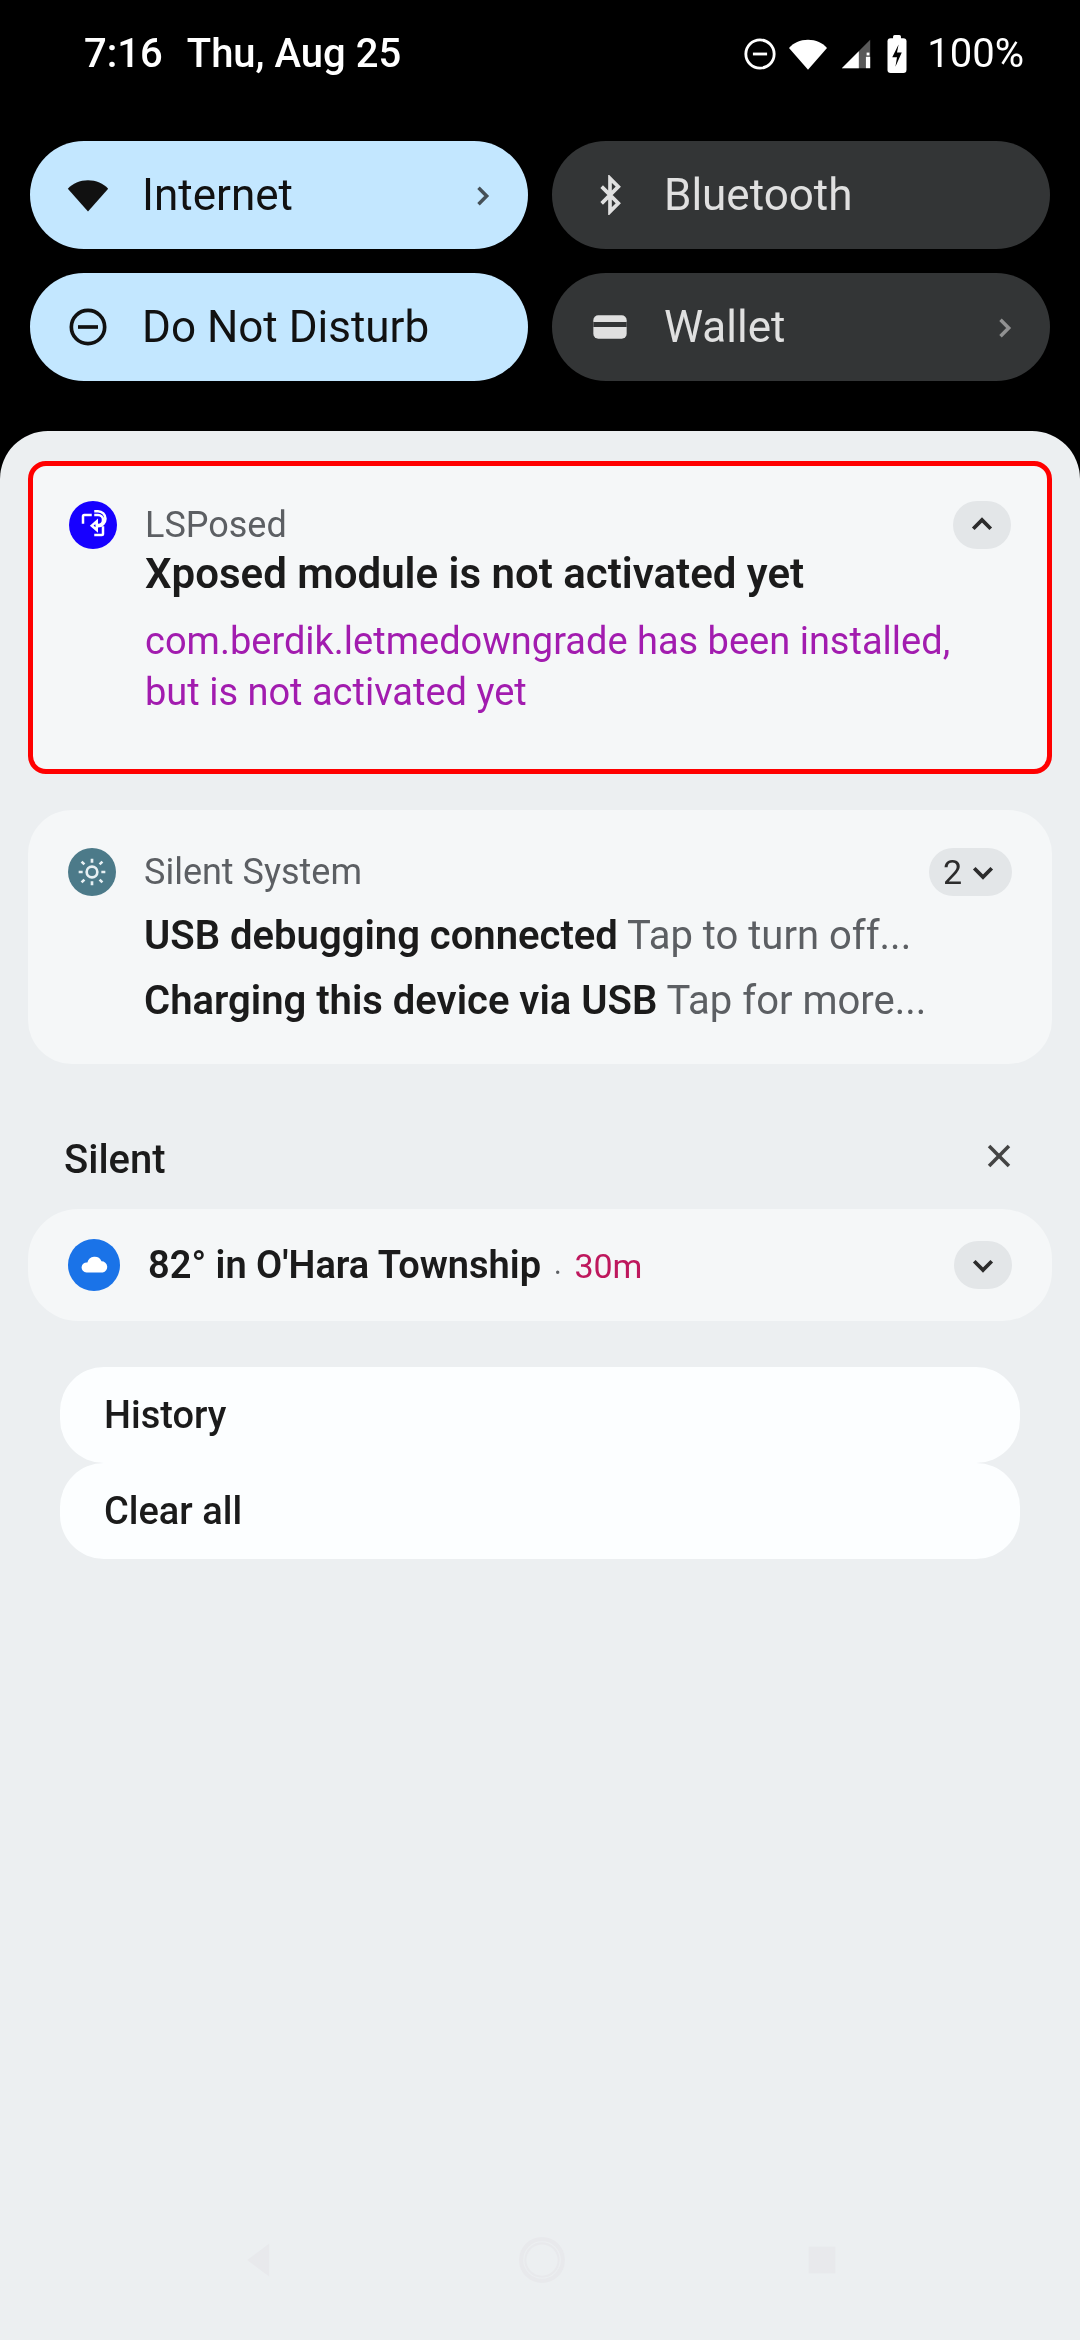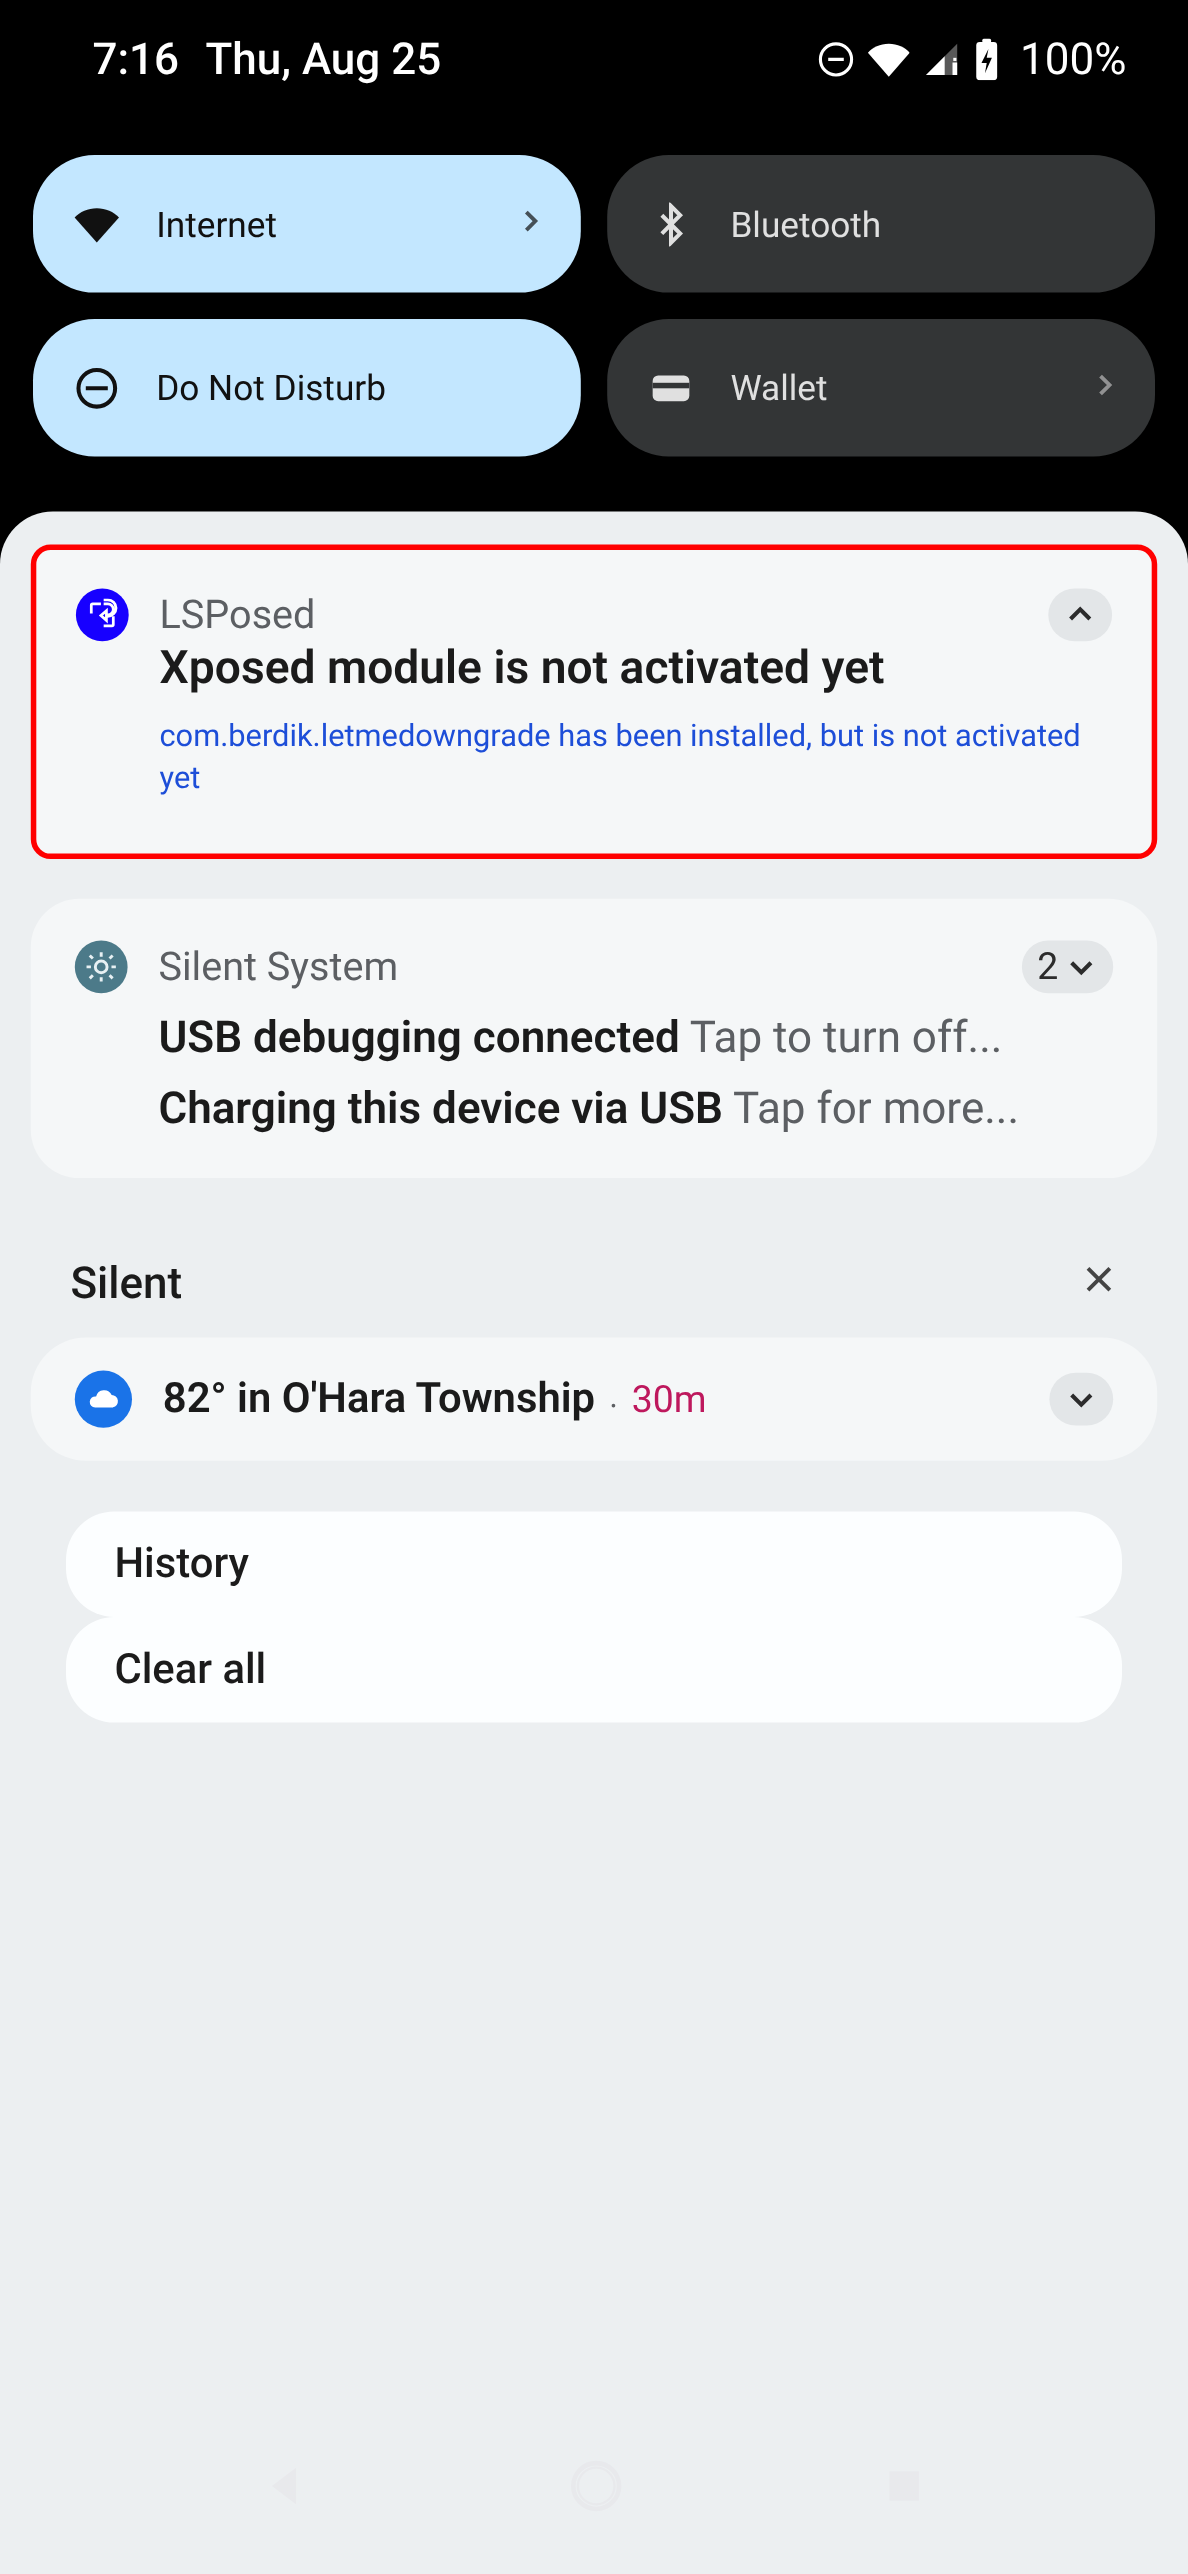--- a/index.html
+++ b/index.html
@@ -28,27 +28,27 @@
   .sicon { display: inline-flex; }
 
   
   .qs-grid {
     display: grid;
     grid-template-columns: 1fr 1fr;
     gap: 24px;
     padding: 36px 30px 50px 30px;
   }
   .qs-tile {
-    height: 125px;
+    height: 108px;
     border-radius: 56px;
     display: flex;
     align-items: center;
     padding: 0 32px 0 36px;
     gap: 32px;
-    font-size: 32px;
+    font-size: 44px;
     font-weight: 400;
     position: relative;
   }
   .qs-tile.active { background: #c3e7ff; color: #111; }
   .qs-tile.inactive { background: #333536; color: #e0e0e0; }
   .qs-tile .chev { margin-left: auto; opacity: .7; }
   .qs-icon { display: inline-flex; width: 44px; justify-content: center; }
 
   
   .panel {
@@ -94,21 +94,21 @@
     padding: 0 14px;
     display: inline-flex;
     align-items: center;
     justify-content: center;
     gap: 6px;
     color: #2c2c2c;
     font-size: 34px;
   }
 
   .card-title { font-size: 42px; font-weight: 600; color: #1b1b1b; margin-bottom: 18px; padding-left: 76px; }
-  .card-body  { font-size: 28px; color: #1d4ed8; line-height: 1.35; padding-left: 76px; }
+  .card-body  { font-size: 38px; color: #a21caf; line-height: 1.35; padding-left: 76px; }
 
   .sys-line {
     font-size: 40px; color: #1b1b1b; padding-left: 76px; margin-top: 8px;
     white-space: nowrap; overflow: hidden; text-overflow: ellipsis;
   }
   .sys-line .sub { color: #5c5f63; font-weight: 400; }
   .sys-line .lead { font-weight: 600; }
 
   .silent-row {
     display: flex; align-items: center; justify-content: space-between;

